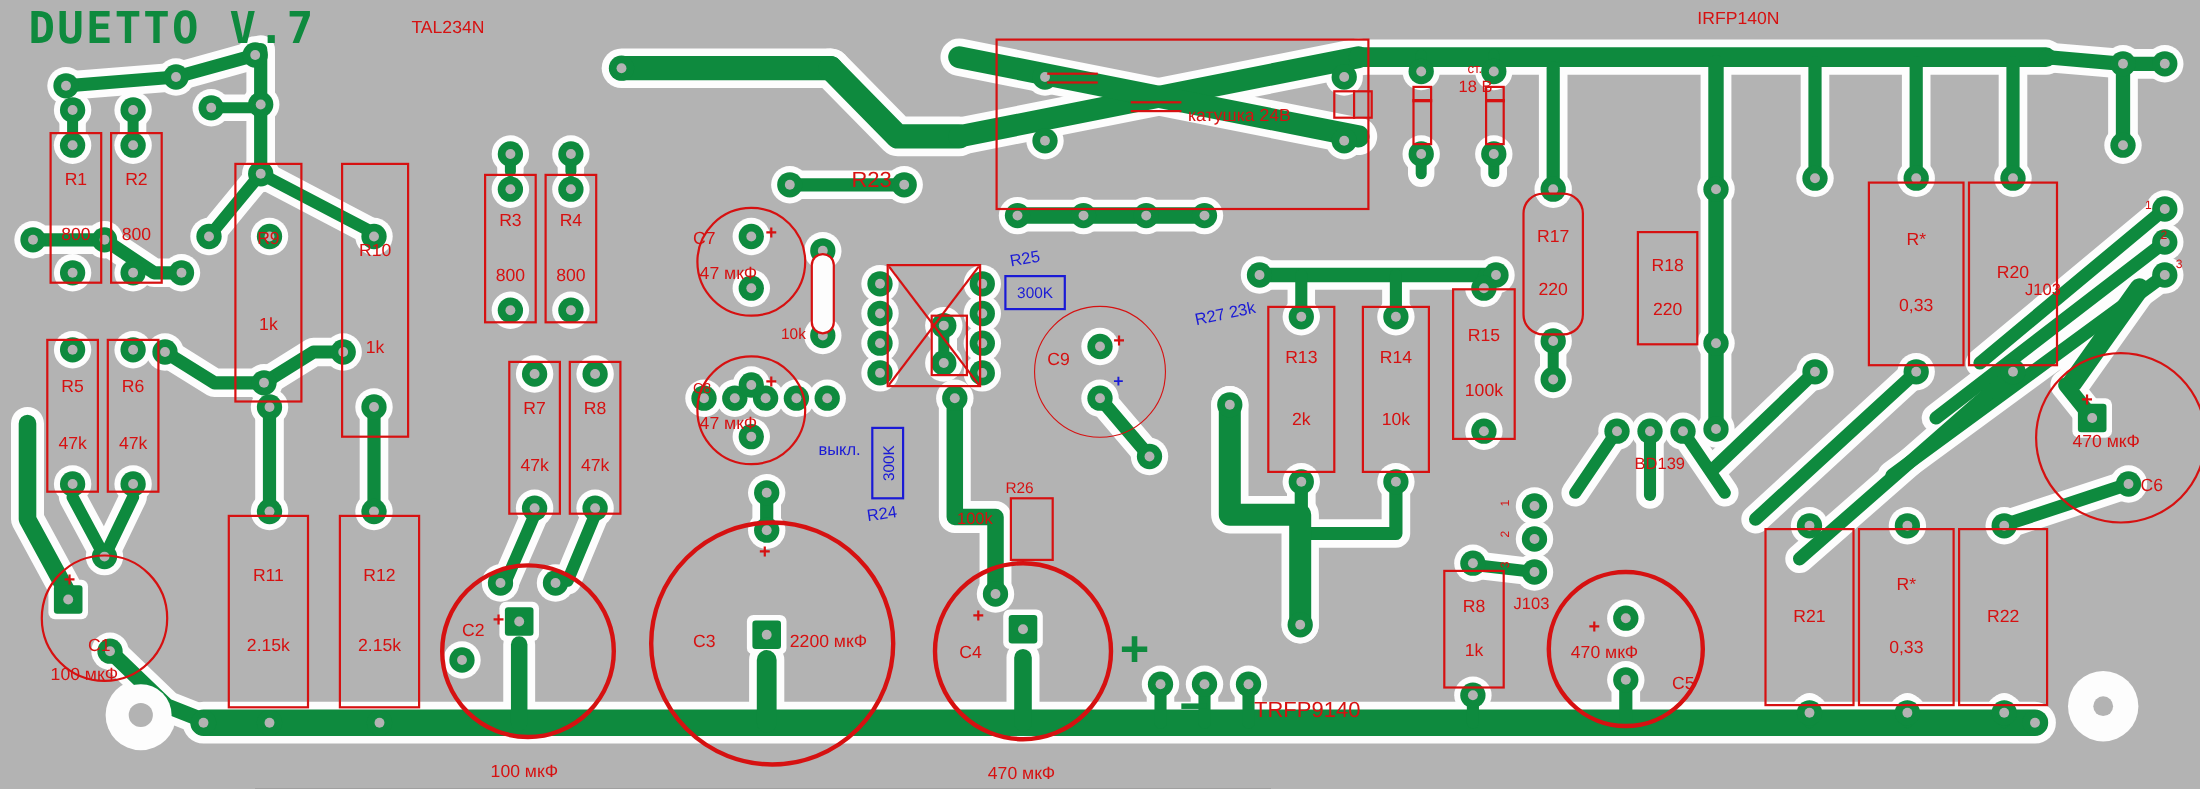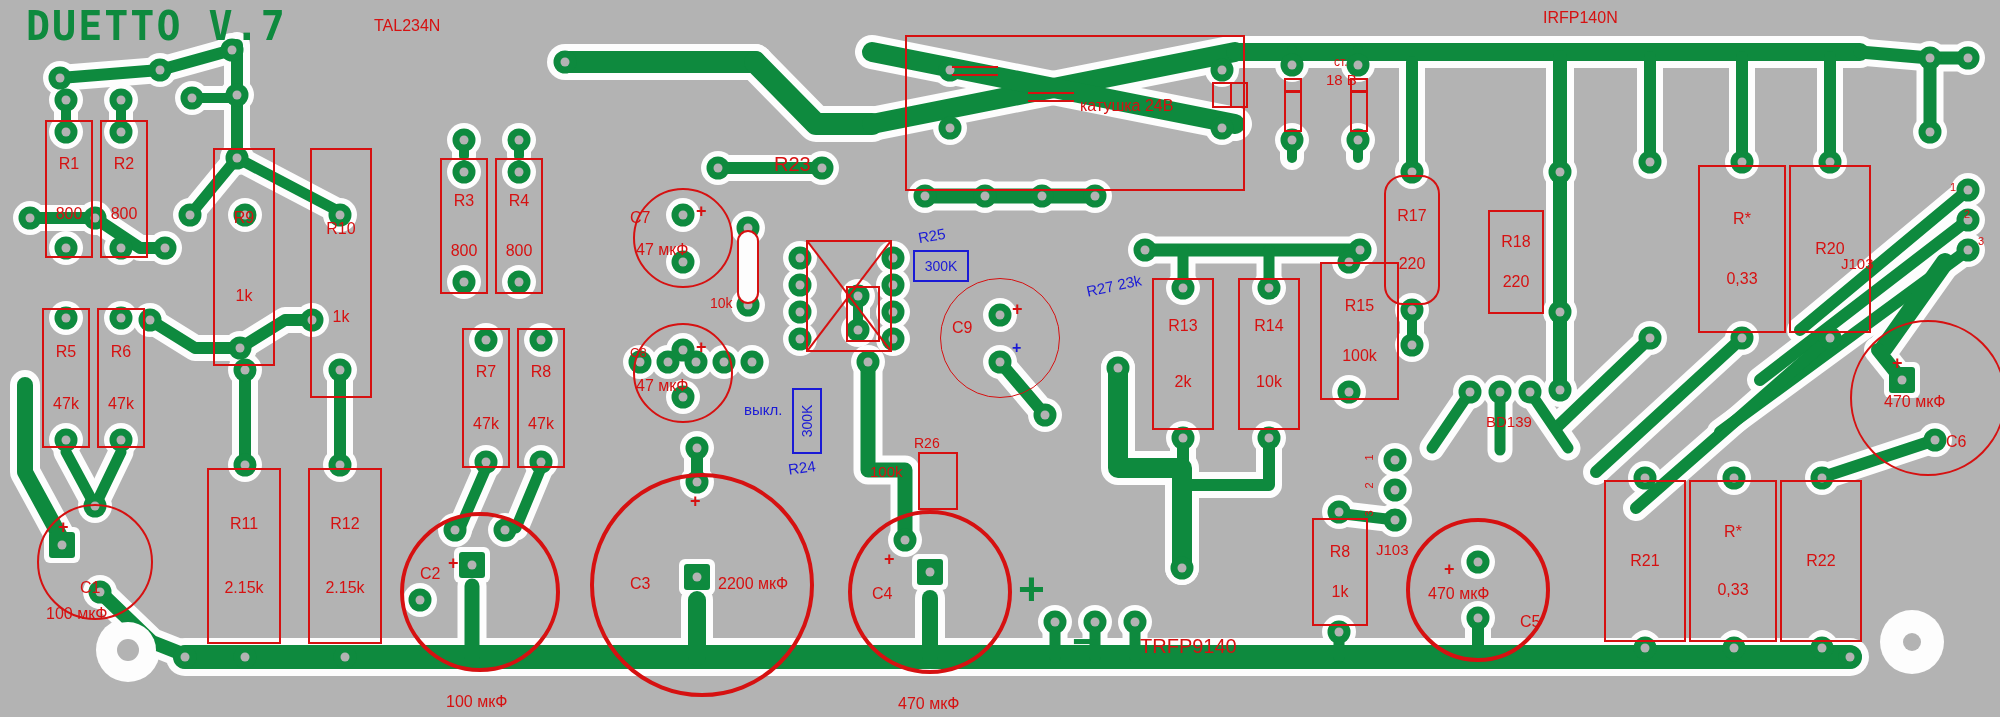--- a/index.html
+++ b/index.html
@@ -729,21 +729,21 @@
         <span>2.15k</span>
       </div>
       <div class="res" style="left: 1152px; top: 278px; width: 62px; height: 152px;">
         <span>R13</span>
         <span>2k</span>
       </div>
       <div class="res" style="left: 1238px; top: 278px; width: 62px; height: 152px;">
         <span>R14</span>
         <span>10k</span>
       </div>
-      <div class="res" style="left: 1320px; top: 262px; width: 79px; height: 138px;">
+      <div class="res" style="left: 1320px; top: 262px; width: 58px; height: 138px;">
         <span>R15</span>
         <span>100k</span>
       </div>
       <div class="res" style="left: 1384px; top: 175px; width: 56px; height: 130px; border-radius: 19px;">
         <span>R17</span>
         <span>220</span>
       </div>
       <div class="res" style="left: 1488px; top: 178px; width: 56px; height: 104px; margin-top: 32px;">
         <span>R18</span>
         <span>220</span>

